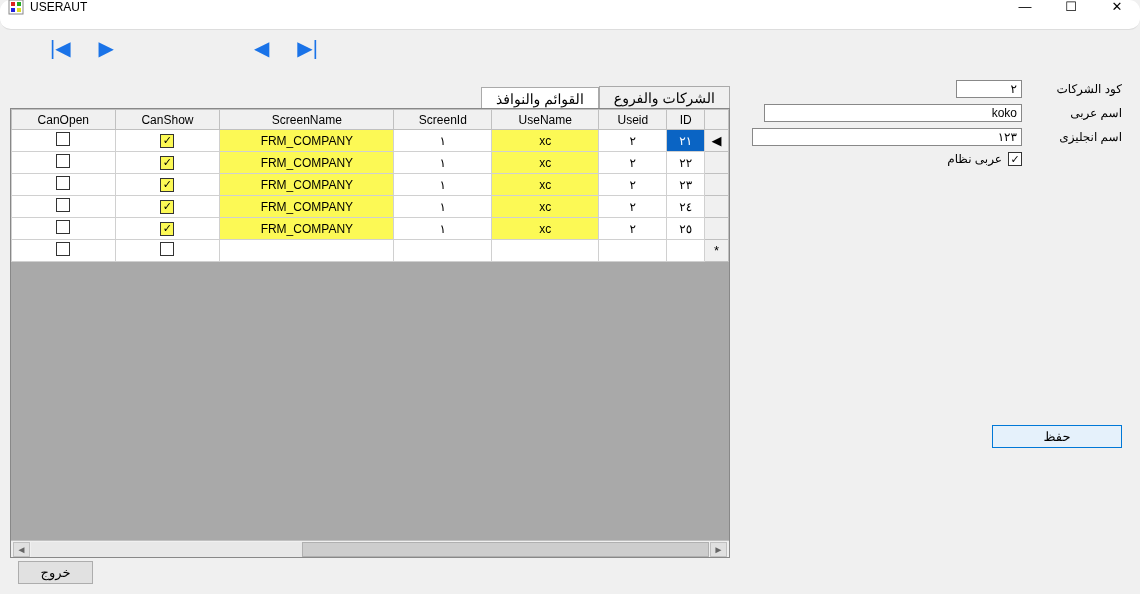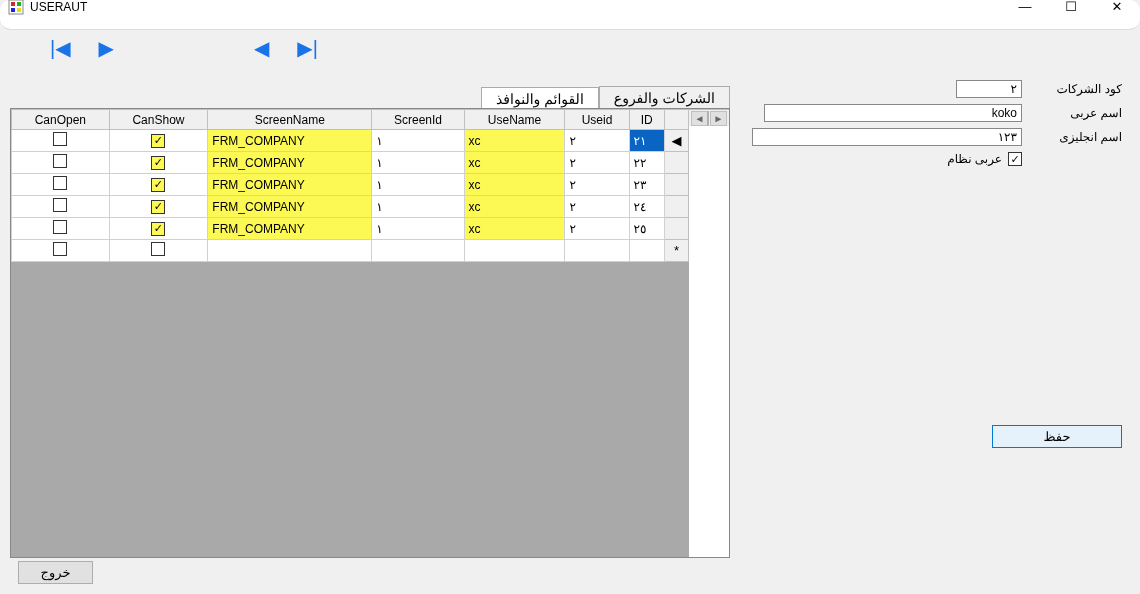--- a/index.html
+++ b/index.html
@@ -164,21 +164,21 @@
   
   .grid-wrap {
     position: absolute;
     top: 78px;
     left: 10px;
     width: 720px;
     height: 450px;
     border: 1px solid #888;
     background: #fff;
     display: flex;
-    flex-direction: row;
+    flex-direction: column;
   }
   .grid-scroll {
     flex: 1;
     overflow: hidden;
     background: #a9a9a9;
   }
   table.grid {
     border-collapse: collapse;
     width: 100%;
     background: #fff;
@@ -188,21 +188,21 @@
     border: 1px solid #c0c0c0;
     font-weight: normal;
     font-size: 12px;
     padding: 2px 4px;
     height: 20px;
   }
   table.grid td {
     border: 1px solid #d0d0d0;
     padding: 0 4px;
     height: 22px;
-    text-align: left;
+    text-align: center;
     font-size: 12px;
     background: #fff;
   }
   table.grid .rowhdr {
     width: 24px;
     background: #f0f0f0;
     border: 1px solid #c0c0c0;
     text-align: center;
     font-size: 13px;
     color: #000;

